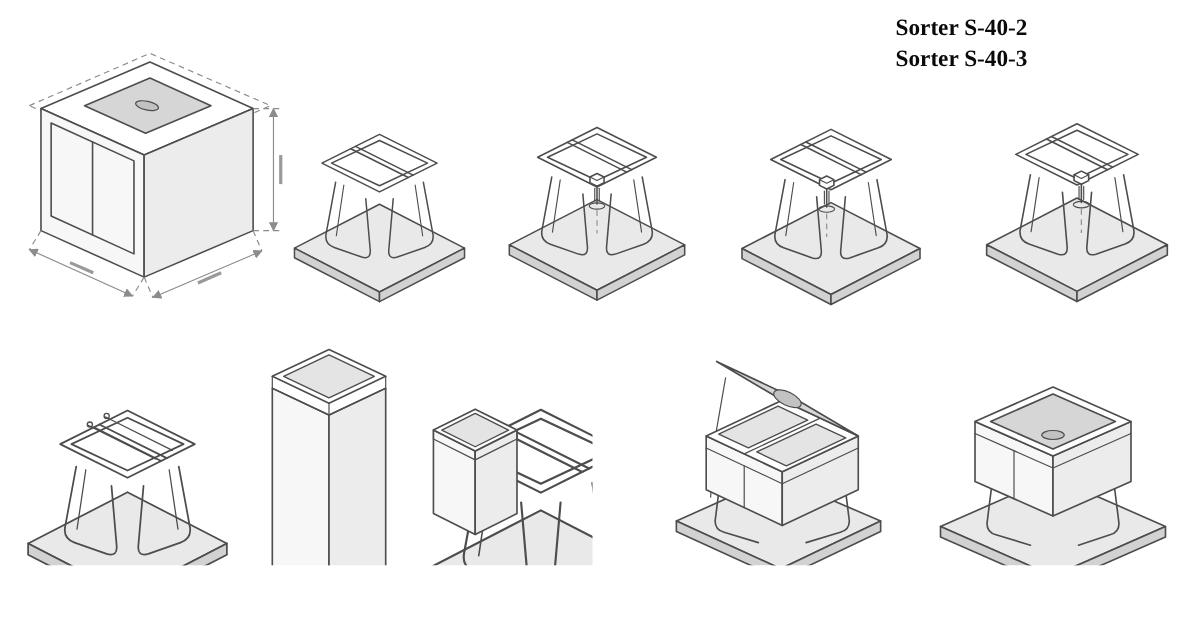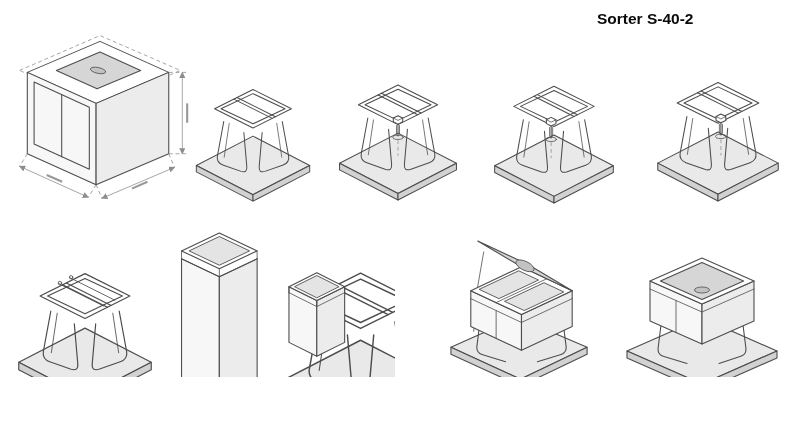--- a/index.html
+++ b/index.html
@@ -1,20 +1,20 @@
 <!DOCTYPE html>
 <html style="--background: #ffffff; --line: #4d4d4d; --dim-line: #8c8c8c; --board-fill: #e9e9e9; --board-side-fill: #d2d2d2; --lid-fill: #d6d6d6; --opening-fill: #e4e4e4; --handle-fill: #c2c2c2;"><head>
 <meta charset="utf-8">
 <style>
   html,body{margin:0;padding:0;background:#fff;}
   .stage{
     position:relative;width:800px;height:377px;
     background:var(--background,#ffffff);
     overflow:hidden;
-    font-family:Liberation Sans, sans-serif;
+    font-family:Liberation Serif, serif;
   }
   .title{
     position:absolute;left:597px;top:8px;
     font-weight:700;font-size:15.5px;line-height:21px;color:#0a0a0a;
   }
   .fig{position:absolute;}
   
   .ln{stroke:var(--line,#4d4d4d);stroke-width:1.1;fill:none;stroke-linecap:round;stroke-linejoin:round;}
   .thin{stroke-width:0.8;}
   .face{fill:#ffffff;stroke:var(--line,#4d4d4d);stroke-width:1.1;stroke-linejoin:round;}
@@ -67,20 +67,21 @@
         <line class="ln thin" x1="-1.6" y1="4" x2="-1.6" y2="13"></line>
         <line class="ln thin" x1="1.6" y1="4" x2="1.6" y2="13"></line>
         <ellipse class="ln thin" cx="0" cy="16.5" rx="5.5" ry="2.2"></ellipse>
         <line class="dim dimd" x1="0" y1="19.5" x2="0" y2="36"></line>
       </g>
     </defs>
   </svg>
 
   <div class="title">
     <div>Sorter S-40-2</div>
+    <div>Sorter S-40-3</div>
   </div>
 
   <svg class="fig" style="left:6px;top:22px;width:186px;height:186px" viewBox="0 0 192 192">
     <g>
       <polygon class="dim dimd" points="14,50 97,14 180,50 97,86"></polygon>
     </g>
     <g>
       <polygon class="face" points="22,52 97,20 168,52 93,84"></polygon>
       <polygon class="face-l" points="22,52 93,84 93,168 22,136"></polygon>
       <polygon class="face-r" points="93,84 168,52 168,136 93,168"></polygon>

